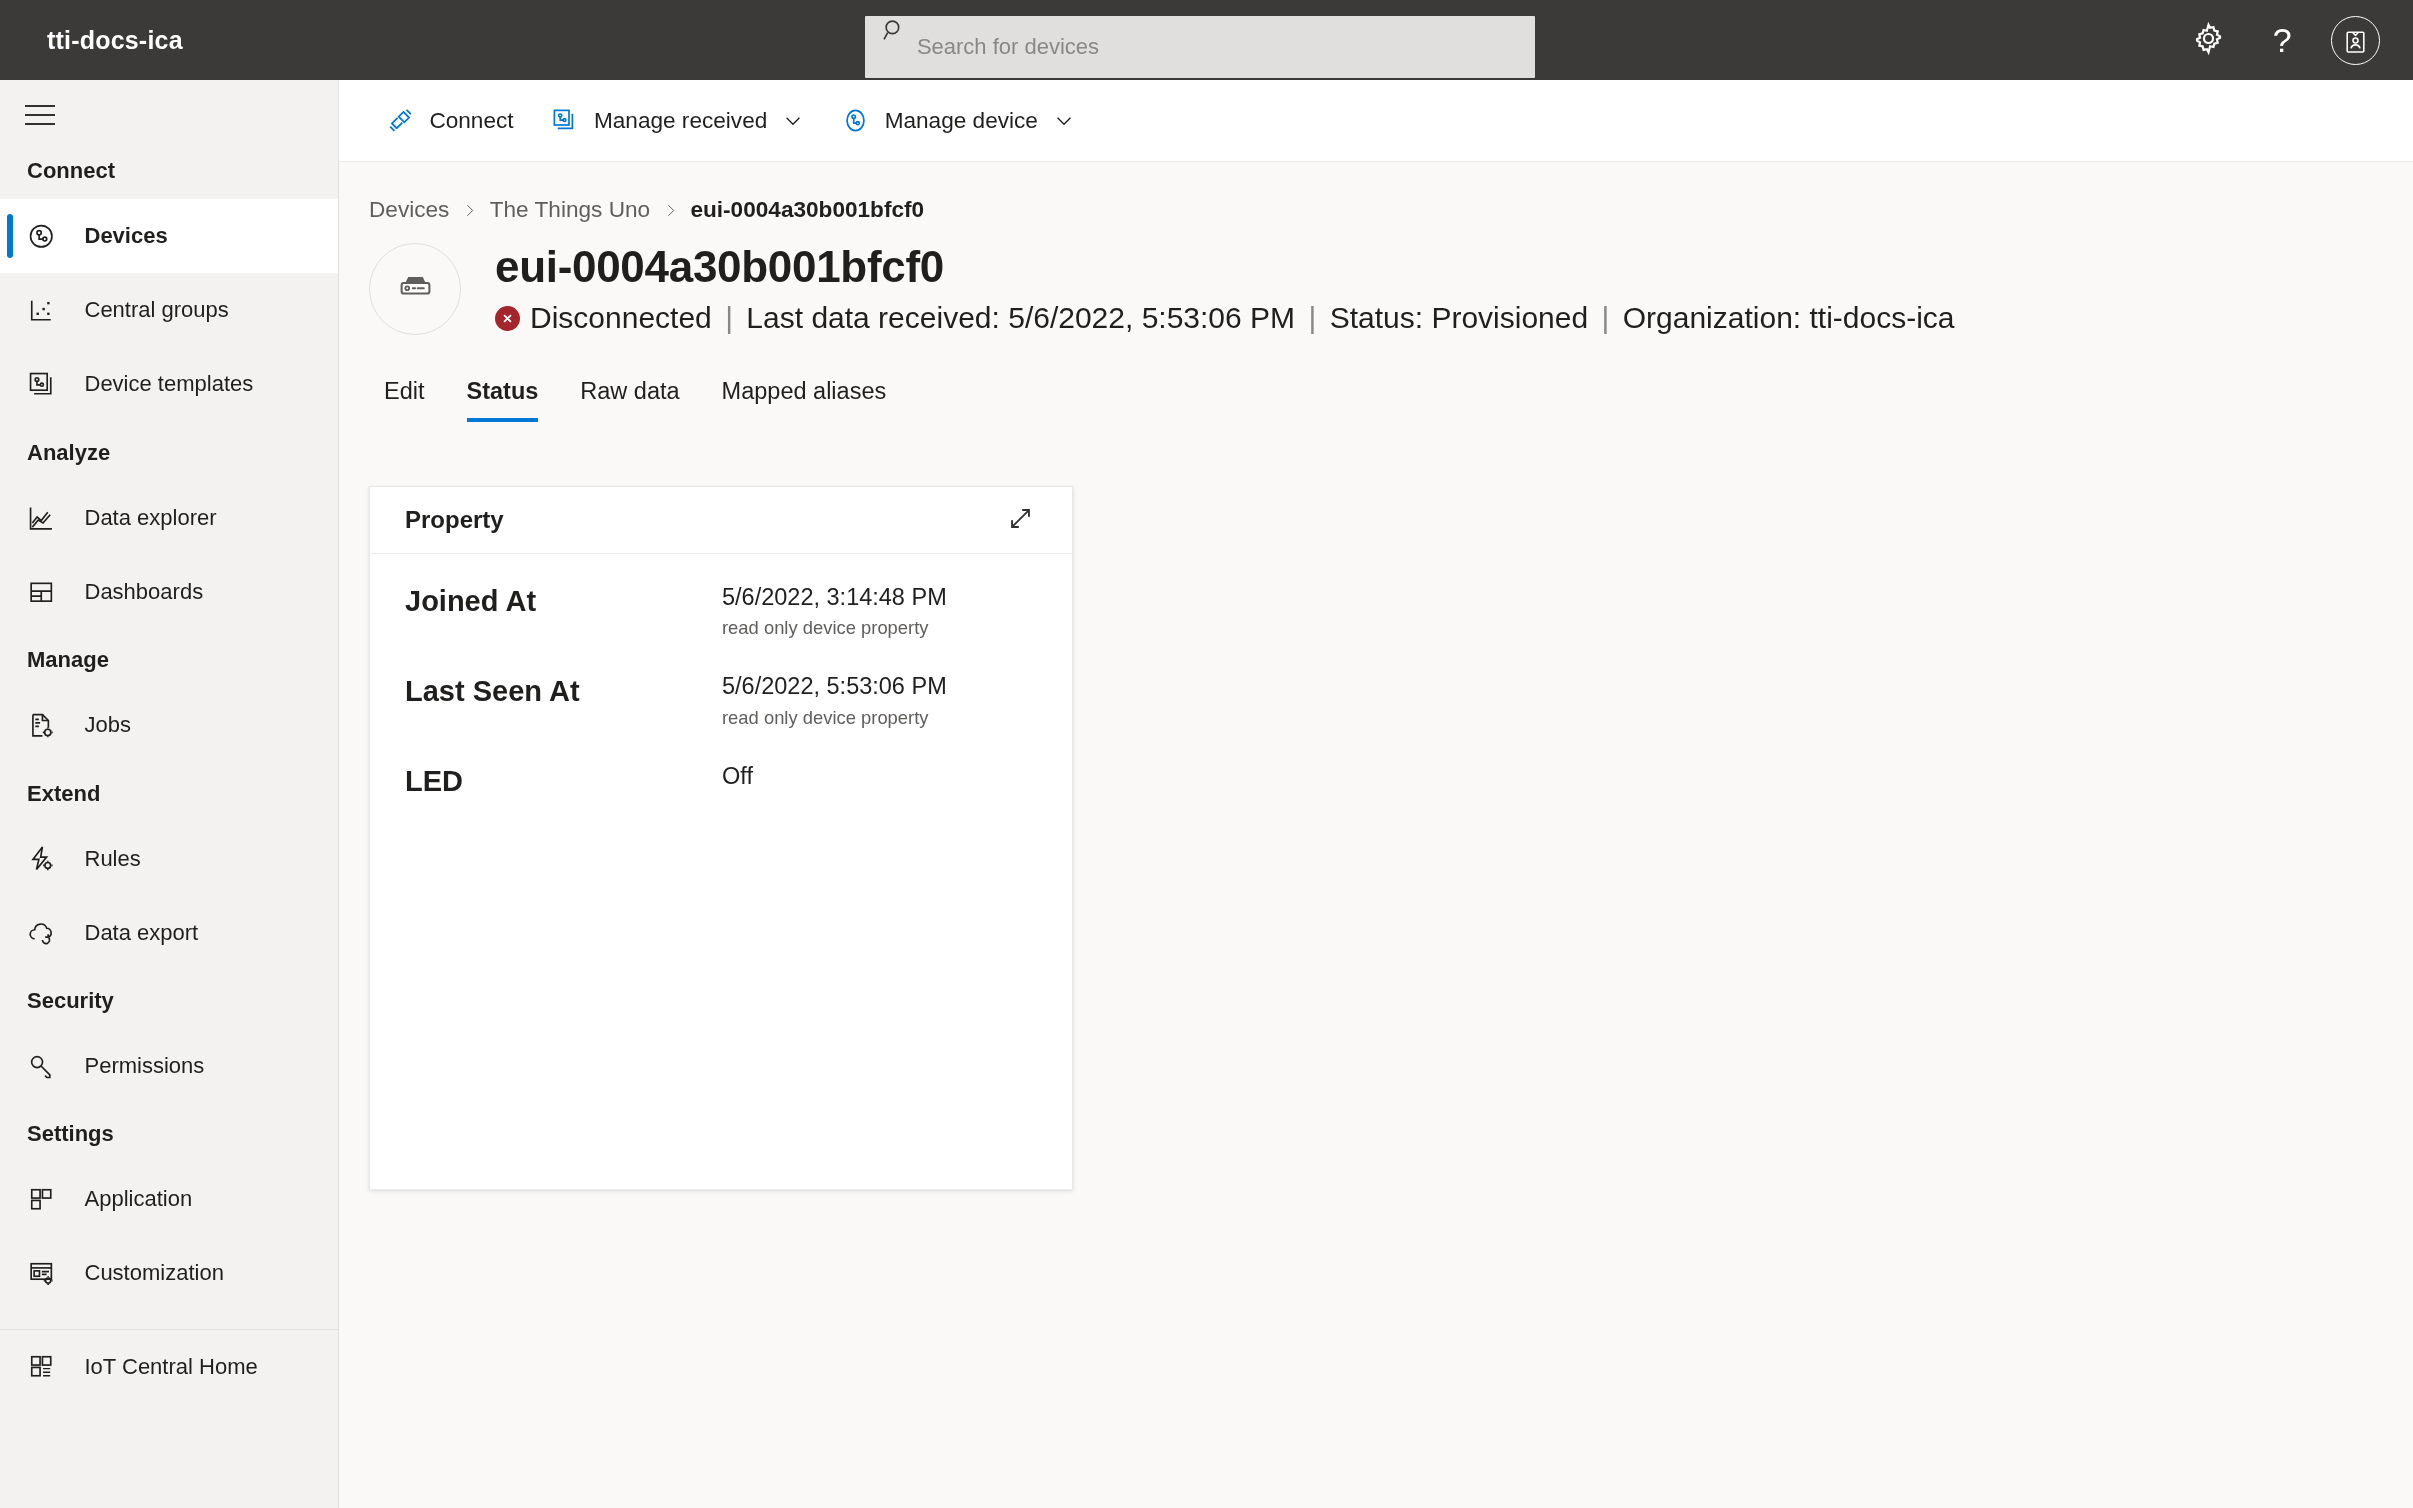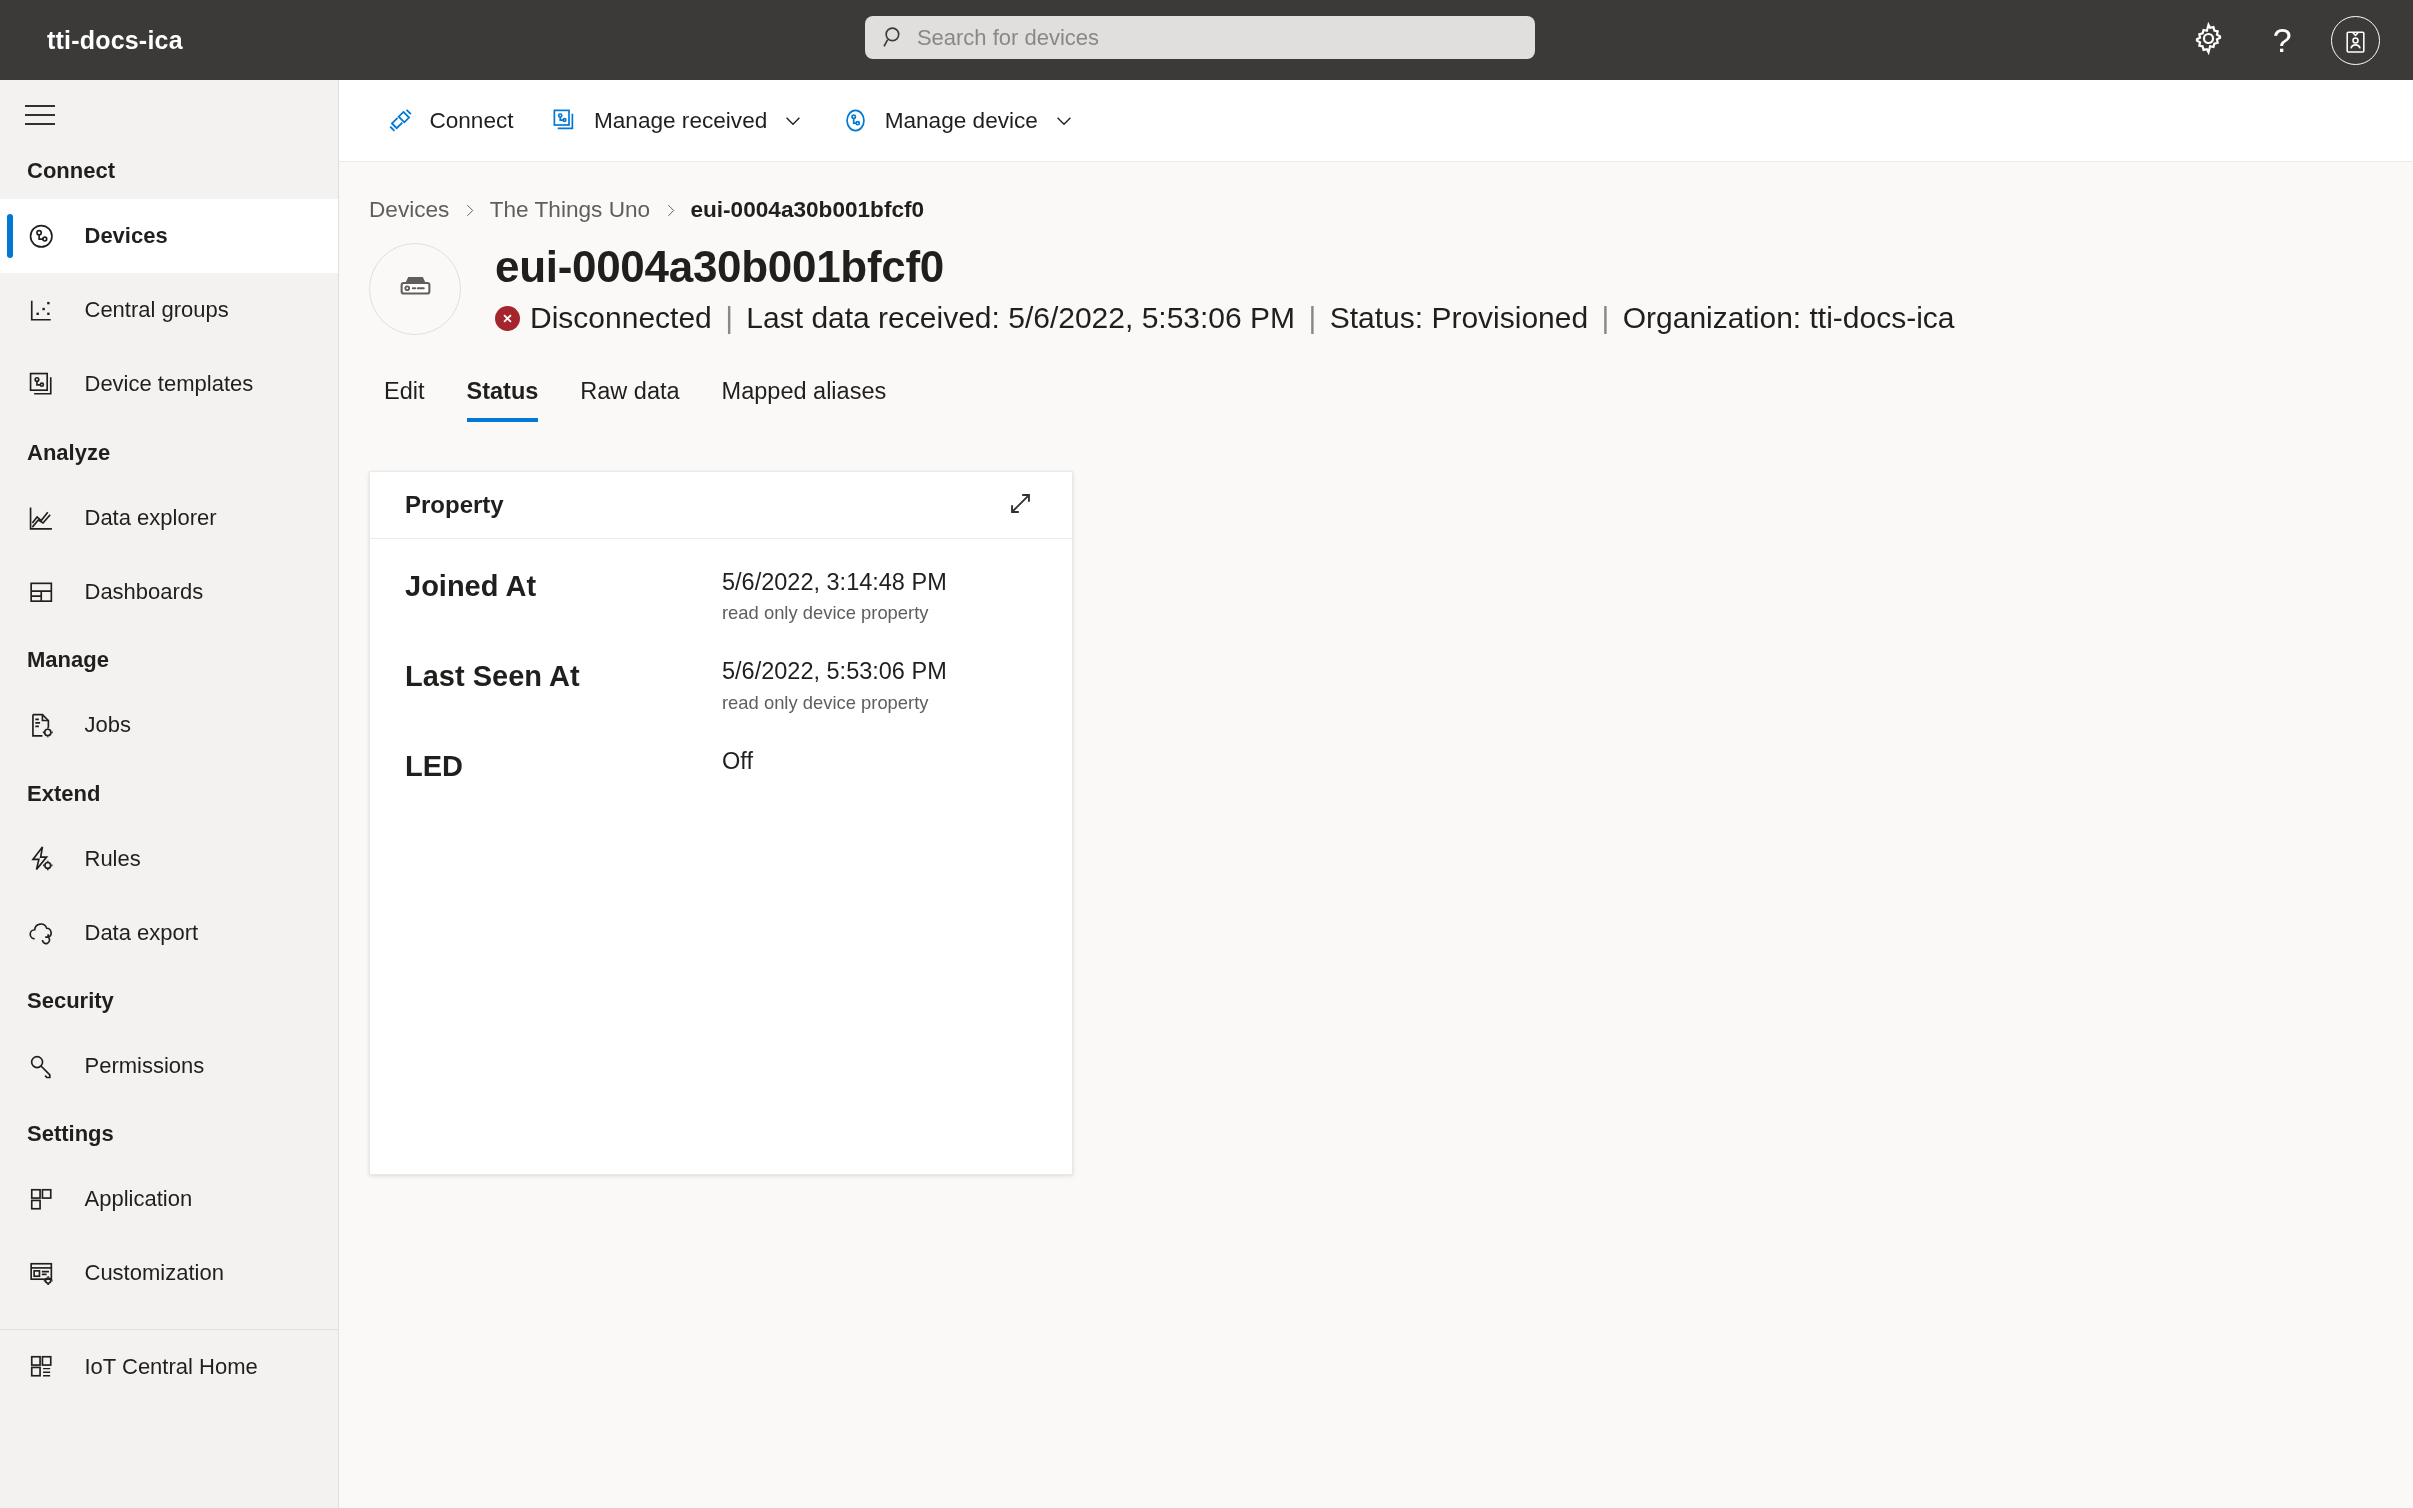--- a/index.html
+++ b/index.html
@@ -15,23 +15,23 @@
   .topbar {
     height: 80px; background: #3b3a39; color: #ffffff;
     display: flex; align-items: center; flex: 0 0 80px; position: relative;
   }
   .brand {
     font-size: 25px; font-weight: bold; color: #ffffff;
     margin-left: 47px; letter-spacing: 0.2px; white-space: nowrap;
   }
   .search-wrap {
     position: absolute; left: 865px; top: 16px;
-    width: 670px; height: 43px;
-    background: #e1dfdd; display: flex; align-items: center;
-    padding: 0 15px; border-radius: 8px;
+    width: 670px; height: 62px;
+    background: #e1dfdd; display: flex; 
+    padding: 0 15px; border-radius: 1px;
   }
   .search-ico { width: 28.5px; height: 28.5px; flex: 0 0 28.5px; display:flex; align-items:center; justify-content:center; }
   .search-input {
     border: none; outline: none; background: transparent;
     font-family: "Liberation Sans", sans-serif; font-size: 22px;
     color: #4a4846; width: 100%; margin-left: 8.4px;
   }
   .search-input::placeholder { color: #8a8886; }
   .top-actions { position: absolute; right: 25px; top: 0; height: 80px; display: flex; align-items: center; gap: 8.4px; }
   .top-btn {
@@ -120,21 +120,21 @@
     position: relative; font-size: 23.5px; color: #201f1e; cursor: pointer;
     padding: 8.4px 15px 17px 15px; white-space: nowrap;
   }
   .tab.active { font-weight: bold; }
   .tab.active::after {
     content: ""; position: absolute; left: 15px; right: 15px; bottom: 0;
     height: 4.2px; background: #0078d4;
   }
 
   .card {
-    margin-top: 49px; width: 704px; height: 704px;
+    margin-top: 64px; width: 704px; height: 704px;
     background: #ffffff; border: 0.8px solid #ebe9e7;
     box-shadow: 0 1.7px 4.2px rgba(0,0,0,.10), 0 0 1.7px rgba(0,0,0,.06);
     display: flex; flex-direction: column;
   }
   .card-head {
     height: 67px; flex: 0 0 67px; display: flex; align-items: center;
     justify-content: space-between; padding: 0 28.5px 0 35px;
     border-bottom: 0.8px solid #edebe9;
   }
   .card-title { font-size: 24px; font-weight: bold; color: #201f1e; }

